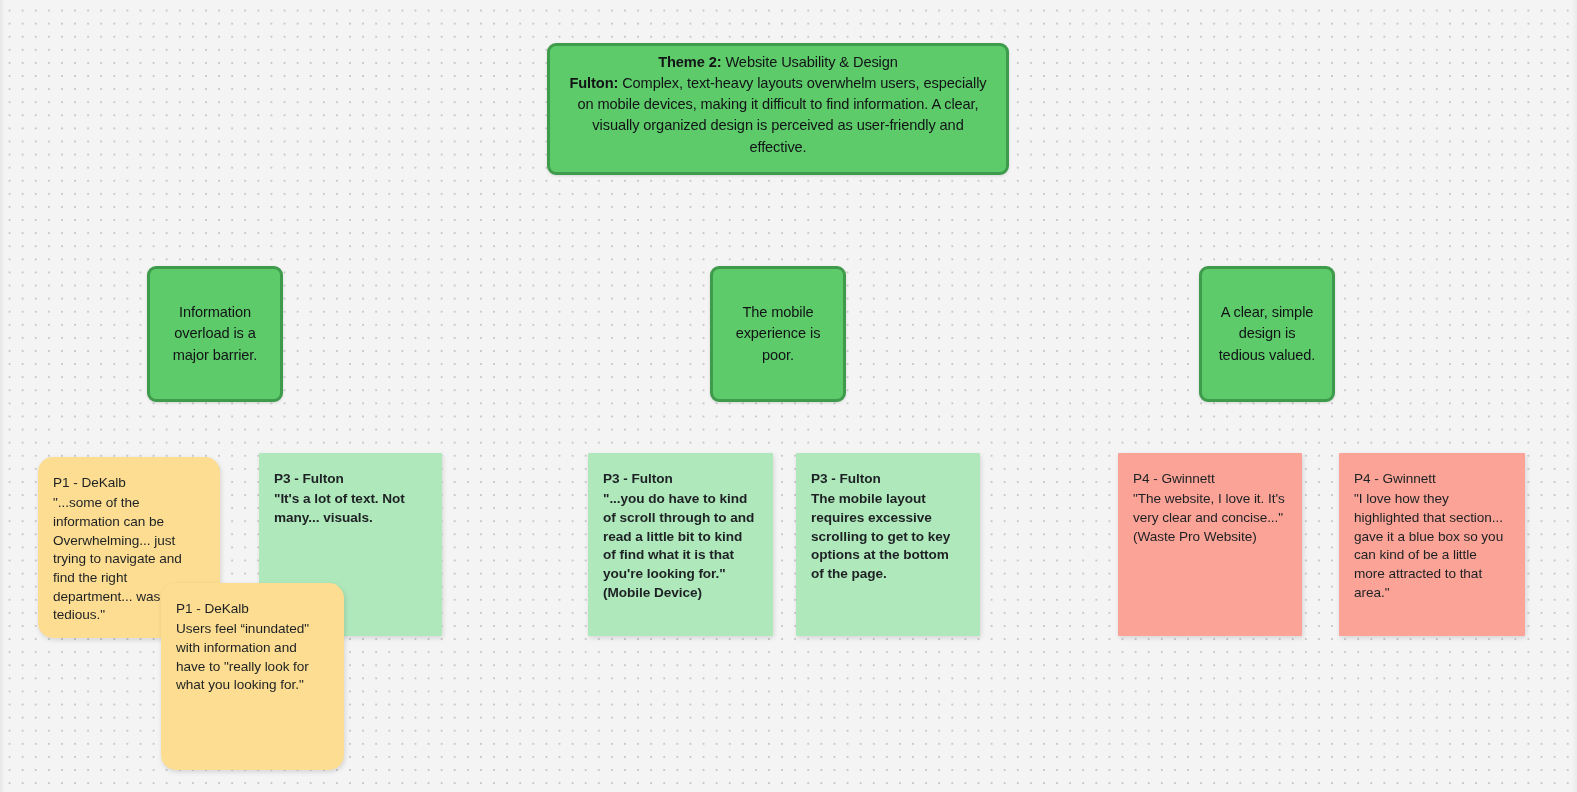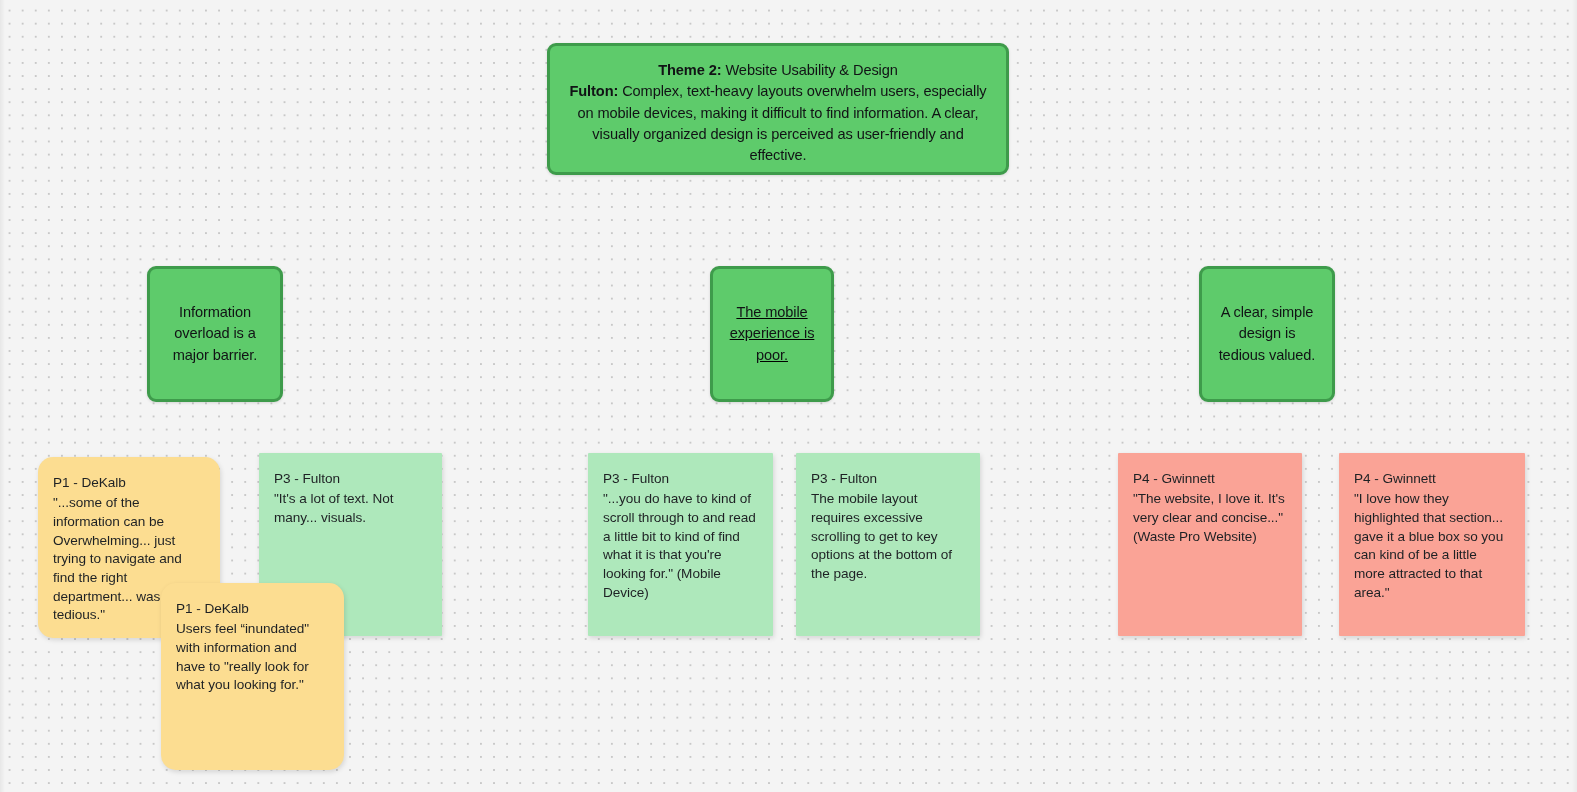--- a/index.html
+++ b/index.html
@@ -45,21 +45,21 @@
   }
 
   
   .theme-card {
     position: absolute;
     box-sizing: border-box;
     background-color: #5ECB6B;
     border: 3px solid #3E9B4B;
     border-radius: 9px;
     display: flex;
-    align-items: flex-start;
+    align-items: flex-end;
     justify-content: center;
     padding: 14px 16px;
     box-shadow: 0 1px 3px rgba(0,0,0,0.12);
   }
   .theme-card .theme-text {
     text-align: center;
     color: #111315;
     font-size: 14.6px;
     line-height: 1.46;
     letter-spacing: -0.1px;
@@ -107,21 +107,21 @@
   }
   .sticky .sticky-quote {
     display: block;
     color: #1e2124;
     font-size: 13.6px;
     line-height: 1.37;
     letter-spacing: -0.05px;
     white-space: pre-wrap;
   }
   .sticky.yellow { background-color: #FCDD91; border-radius: 15px; }
-  .sticky.green  { background-color: #AEE8BB; }
+  .sticky.green  { background-color: #AEE8BB; font-weight: bold; }
   .sticky.red    { background-color: #FAA396; margin-left: 28px; }
 </style>
 </head>
 <body>
 
 <div id="board">
 
   <div id="edge-left"></div>
   <div id="edge-right"></div>
 
@@ -129,21 +129,21 @@
     <div class="theme-text">
       <b>Theme 2:</b><span> Website Usability &amp; Design</span><br>
       <b>Fulton:</b><span> Complex, text-heavy layouts overwhelm users, especially on mobile devices, making it difficult to find information. A clear, visually organized design is perceived as user-friendly and effective.</span>
     </div>
   </div>
 
   <div class="subtheme-card" style="left:147px; top:266px; width:136px; height:136px;">
     <div class="subtheme-text">Information overload is a major barrier.</div>
   </div>
 
-  <div class="subtheme-card" style="left:710px; top:266px; width:124px; height:136px;text-decoration:underline;">
+  <div class="subtheme-card" style="left:710px; top:266px; width:136px; height:136px;">
     <div class="subtheme-text">The mobile experience is poor.</div>
   </div>
 
   <div class="subtheme-card" style="left:1199px; top:266px; width:136px; height:136px;">
     <div class="subtheme-text">A clear, simple design is tedious valued.</div>
   </div>
 
   <div class="sticky yellow" style="left:38px; top:457px; width:182px; height:181px; z-index:1;">
     <span class="sticky-author">P1 - DeKalb</span>
     <span class="sticky-quote">"...some of the information can be Overwhelming... just trying to navigate and find the right department... was a little tedious."</span>

